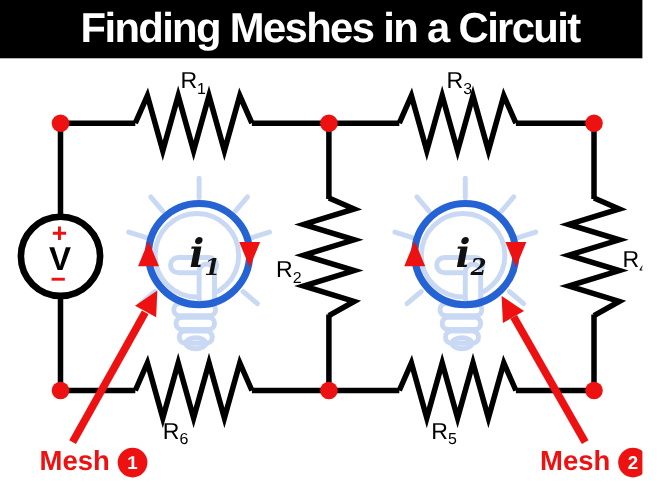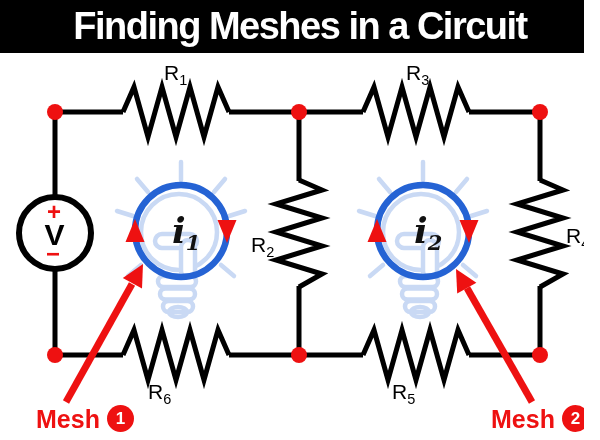--- a/index.html
+++ b/index.html
@@ -19,21 +19,21 @@
   .rlabel{fill:#000;font:21px "Liberation Sans",sans-serif;}
   .rsub{font-size:14.5px;}
   .ring{stroke:var(--mesh_blue,#2563d4);stroke-width:6.5;fill:none;}
   .dirhead{fill:var(--accent_red,#ee1111);stroke:none;}
   .ilabel{fill:#111;font:italic bold 36px "DejaVu Serif",serif;}
   .isub{font-size:21px;}
   .bulb{stroke:var(--bulb_blue,#c9d9f4);stroke-width:4.5;fill:none;stroke-linecap:round;}
   .bulbfill{fill:#fff;}
   .pointer{stroke:var(--accent_red,#ee1111);stroke-width:7;}
   .pointerhead{fill:var(--accent_red,#ee1111);stroke:none;}
-  .mesh-tag{position:absolute;display:flex;align-items:flex-start;gap:7px;}
+  .mesh-tag{position:absolute;display:flex;align-items:flex-end;gap:7px;}
   .mesh-tag .word{color:var(--accent_red,#ee1111);font-weight:bold;font-size:25px;}
   .mesh-tag .badge{width:27px;height:27px;border-radius:50%;background:var(--accent_red,#ee1111);
                    color:#fff;font-weight:bold;font-size:17px;display:flex;align-items:center;justify-content:center;}
   .tag1{left:36px;top:405px;}
   .tag2{left:491px;top:405px;}
   .watermark{position:absolute;left:328px;top:415px;transform:translateX(-50%);
              color:var(--watermark_gray,#8c8c8c);font-size:13px;letter-spacing:0.6px;white-space:nowrap;}
 </style>
 </head>
 <body>

